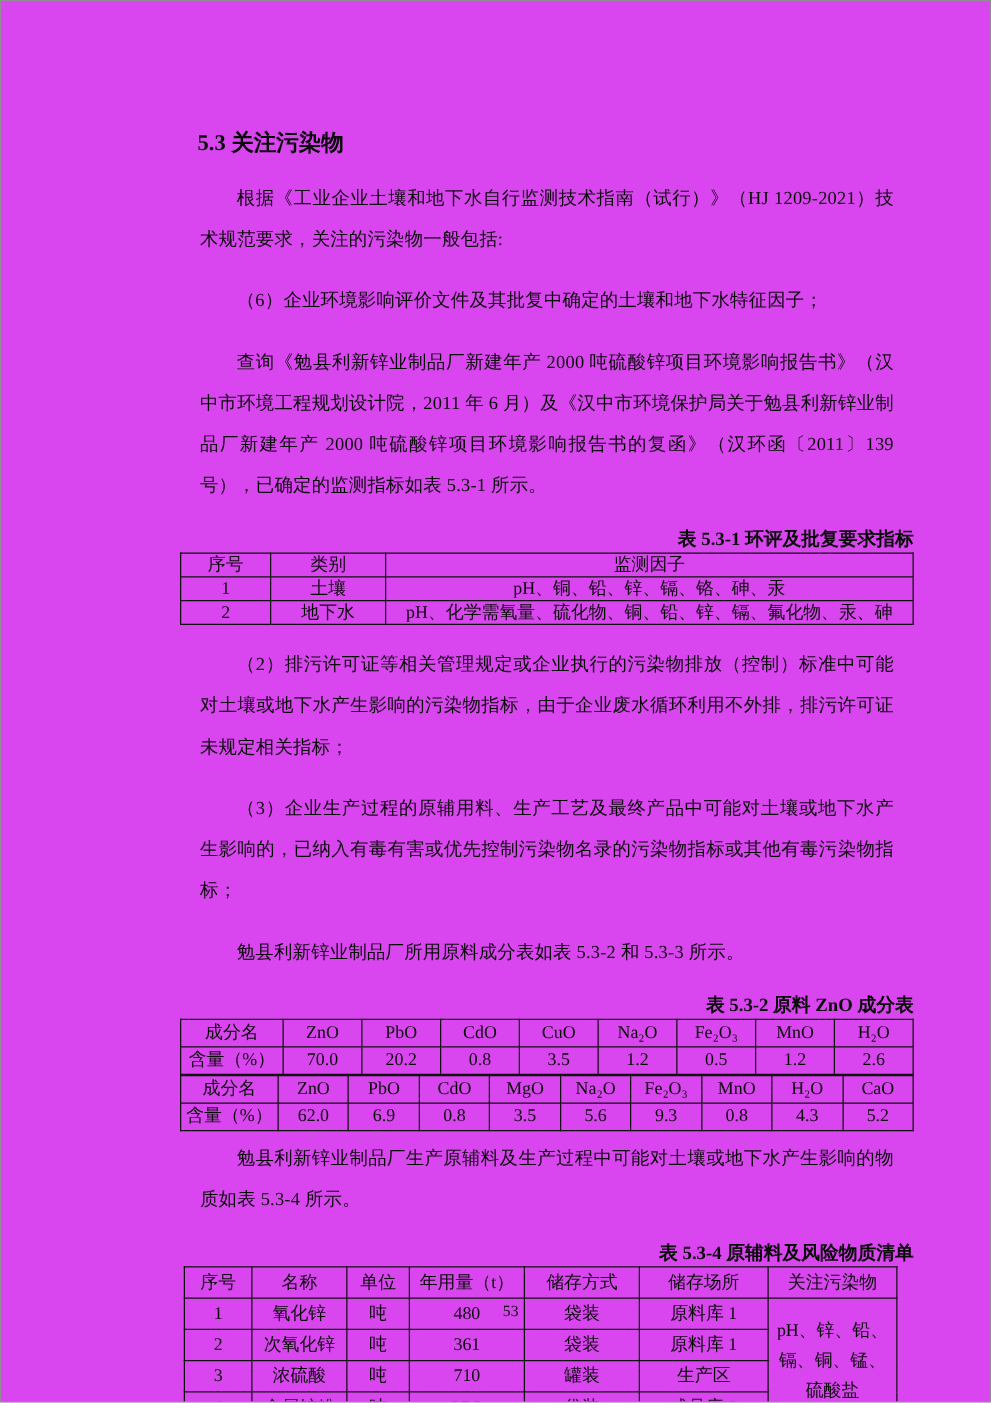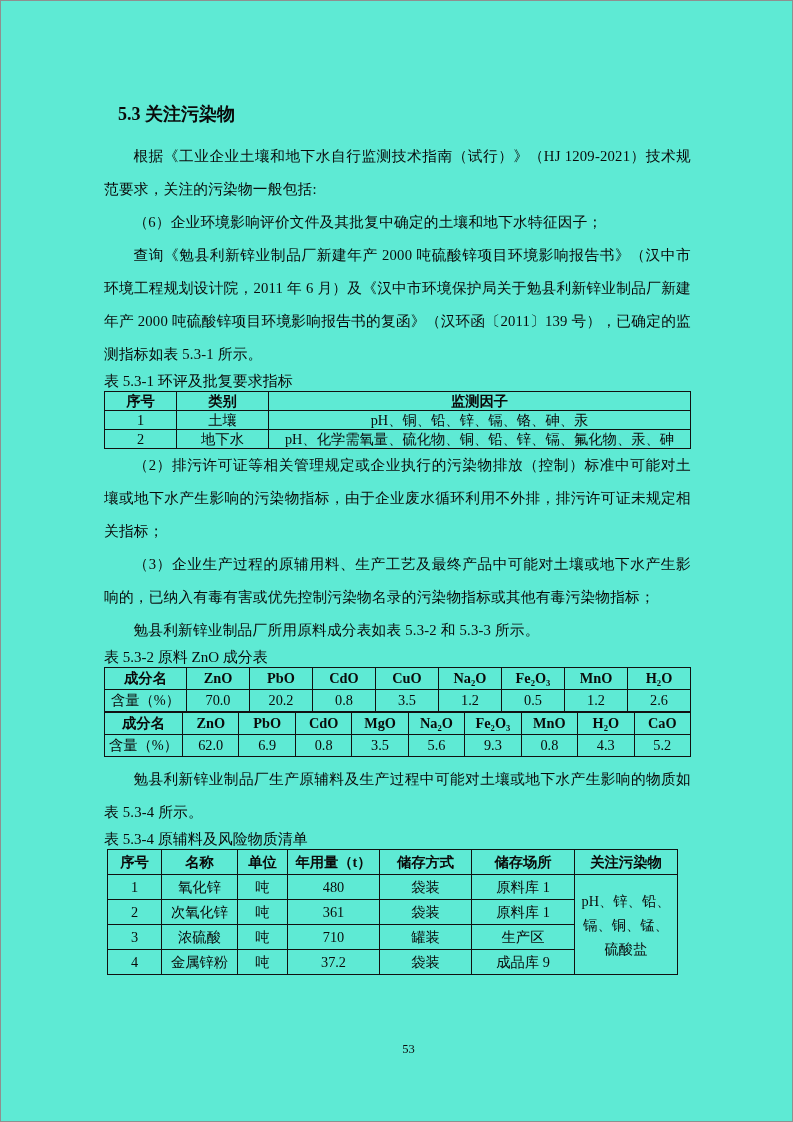--- a/index.html
+++ b/index.html
@@ -1,68 +1,69 @@
 <!DOCTYPE html>
 <html lang="zh"><head>
 <meta charset="utf-8">
 <style>
   html,body { margin:0; padding:0; background:#ffffff; }
   .page {
     position:relative;
     width:793px; height:1122px;
     box-sizing:border-box;
     border:1px solid #8f8f8f;
-    background:#5eead4;
+    background:#d946ef;
     font-family:"Liberation Serif","DejaVu Serif",serif;
     color:#0a0a0a;
     overflow:hidden;
+    padding-left:40px;
   }
   .content {
     margin:0 103px;
     width:587px;
     padding-top:101px;
     box-sizing:border-box;
   }
   .section-heading {
     font-size:18px;
     font-weight:bold;
     line-height:25px;
     margin:0 0 13px 14px;
   }
   .body-para {
     font-size:14.7px;
     line-height:33px;
-    margin:0;
+    margin:16px;
     text-align:justify;
     text-indent:2em;
     letter-spacing:0.2px;
   }
   .table-title {
     font-size:15px;
-    font-weight:normal;
-    text-align:left;
+    font-weight:bold;
+    text-align:right;
     line-height:20px;
     margin:0;
   }
   .table-title.gap-top { margin-top:8px; }
   .para-gap-top { margin-top:6px; }
   table.doc-table {
     border-collapse:collapse;
     table-layout:fixed;
     width:100%;
   }
   table.doc-table th, table.doc-table td {
     border:1px solid #111;
     font-size:14.3px;
     text-align:center;
     vertical-align:middle;
     padding:0 3px;
     overflow:hidden;
   }
-  table.doc-table th { font-weight:bold; }
+  table.doc-table th { font-weight:normal; }
   
   #table-1 th, #table-1 td { height:18px; line-height:18px; }
   #table-2 th, #table-2 td, #table-3 th, #table-3 td { height:21px; line-height:21px; }
   #table-4 th, #table-4 td { height:24px; line-height:20px; }
   #table-4 { width:570px; margin-left:3px; }
   #table-4 td.merged-cell { line-height:24px; }
   .page-number {
     position:absolute;
     left:0; right:0;
     top:1040px;

